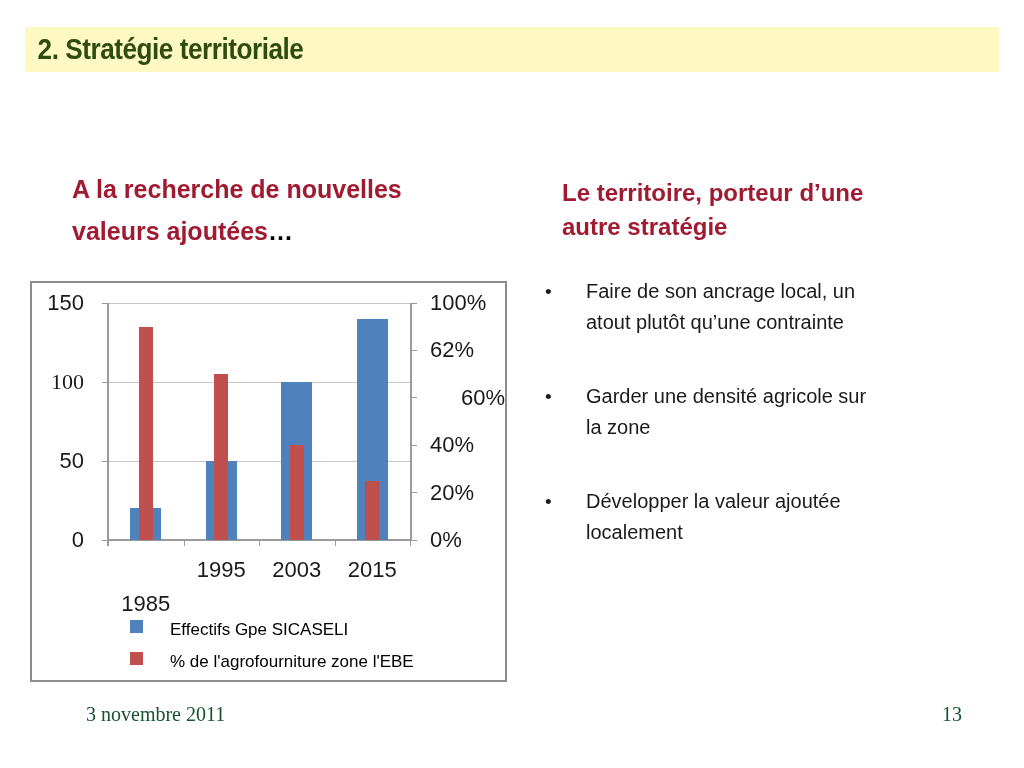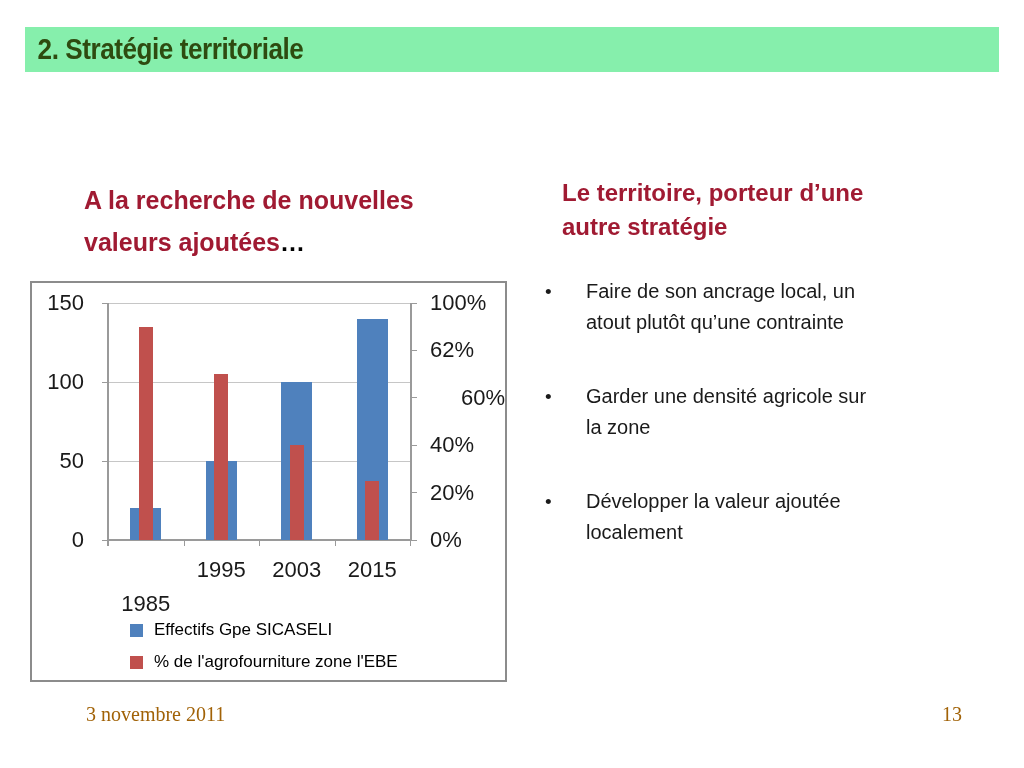--- a/index.html
+++ b/index.html
@@ -3,57 +3,56 @@
 <meta charset="utf-8">
 <style>
   * { margin:0; padding:0; box-sizing:border-box; }
   html,body { background:#ffffff; }
   .slide {
     position:relative; width:1024px; height:768px; background:#ffffff;
     font-family:"Liberation Sans", sans-serif; overflow:hidden;
   }
   .banner {
     position:absolute; left:25px; top:27px; width:974px; height:45px;
-    background:#86efac;
+    background:#fef9c3;
   }
   .banner-title {
     display:inline-block; white-space:nowrap; padding-left:14px;
     font-size:29px; font-weight:bold; color:#2E4B10; line-height:45px;
     transform:scaleX(0.9); transform-origin:left center; letter-spacing:-0.5px;
   }
   .left-heading {
-    position:absolute; left:84px; top:168px;
+    position:absolute; left:72px; top:168px;
     font-size:25px; font-weight:bold; color:#A01A32; line-height:42px;
     white-space:nowrap;
-    margin-top:11px;
   }
   .ellipsis { color:#000000; letter-spacing:2px; }
   .right-heading {
     position:absolute; left:562px; top:176px;
     font-size:24px; font-weight:bold; color:#A01A32; line-height:34px;
     white-space:nowrap;
   }
   .bullets { position:absolute; left:545px; top:276px; width:390px; }
   .bullet { display:flex; margin-bottom:43px; color:#1a1a1a; }
   .bullet-dot { width:41px; font-size:19px; line-height:31px; flex:0 0 41px; }
   .bullet-text { font-size:20px; line-height:31px; white-space:nowrap; }
   .chart-box {
     position:absolute; left:30px; top:281px; width:477px; height:401px;
     background:#ffffff; border:2px solid #8C8C8C;
   }
   .chart-box div { position:absolute; }
   .ylab { font-size:22px; color:#1a1a1a; line-height:28px; height:28px; }
   .ylab.left { text-align:right; }
   .xlab { font-size:22px; color:#1a1a1a; text-align:center; line-height:28px; }
-  .legend-row { display:flex; align-items:center; gap:11px; }
+  .legend-row { display:flex; align-items:flex-start; gap:27px; }
   .legend-swatch { width:13px; height:13px; display:inline-block; flex:0 0 13px; }
   .legend-label { font-size:17px; color:#000000; white-space:nowrap; }
   .footer-date, .footer-page {
     position:absolute; top:703px; font-family:"Liberation Serif", serif;
-    font-size:20px; color:#a16207;
+    font-size:20px; color:#14532d;
   }
   .footer-date { left:86px; }
   .footer-page { right:62px; }
 </style>
 </head>
 <body>
 
 <div class="slide">
 
   <div class="banner">
@@ -67,21 +66,21 @@
 
   <div class="chart-box" id="chart">
       <div style="left: 76px; top: 256px; width: 302px; height: 2px; background: rgb(154, 154, 154);"></div>
       <div style="left: 70px; top: 256.5px; width: 6px; height: 1px; background: rgb(154, 154, 154);"></div>
       <div class="ylab left" style="left: 0px; top: 243px; width: 52px;">0</div>
       <div style="left: 76px; top: 177.5px; width: 302px; height: 1px; background: rgb(198, 198, 198);"></div>
       <div style="left: 70px; top: 177.5px; width: 6px; height: 1px; background: rgb(154, 154, 154);"></div>
       <div class="ylab left" style="left: 0px; top: 164px; width: 52px;">50</div>
       <div style="left: 76px; top: 98.5px; width: 302px; height: 1px; background: rgb(198, 198, 198);"></div>
       <div style="left: 70px; top: 98.5px; width: 6px; height: 1px; background: rgb(154, 154, 154);"></div>
-      <div class="ylab left" style="left: 0px; top: 85px; width: 52px;">100</div>
+      <div class="ylab left" style="left: 0px; top: 85px; width: 52px; font-family: Liberation Serif, serif;">100</div>
       <div style="left: 76px; top: 19.5px; width: 302px; height: 1px; background: rgb(198, 198, 198);"></div>
       <div style="left: 70px; top: 19.5px; width: 6px; height: 1px; background: rgb(154, 154, 154);"></div>
       <div class="ylab left" style="left: 0px; top: 6px; width: 52px;">150</div>
       <div style="left: 378px; top: 256.5px; width: 7px; height: 1px; background: rgb(154, 154, 154);"></div>
       <div class="ylab" style="left: 398px; top: 243px; width: 80px;">0%</div>
       <div style="left: 378px; top: 209.1px; width: 7px; height: 1px; background: rgb(154, 154, 154);"></div>
       <div class="ylab" style="left: 398px; top: 195.6px; width: 80px;">20%</div>
       <div style="left: 378px; top: 161.7px; width: 7px; height: 1px; background: rgb(154, 154, 154);"></div>
       <div class="ylab" style="left: 398px; top: 148.2px; width: 80px;">40%</div>
       <div style="left: 378px; top: 114.3px; width: 7px; height: 1px; background: rgb(154, 154, 154);"></div>

